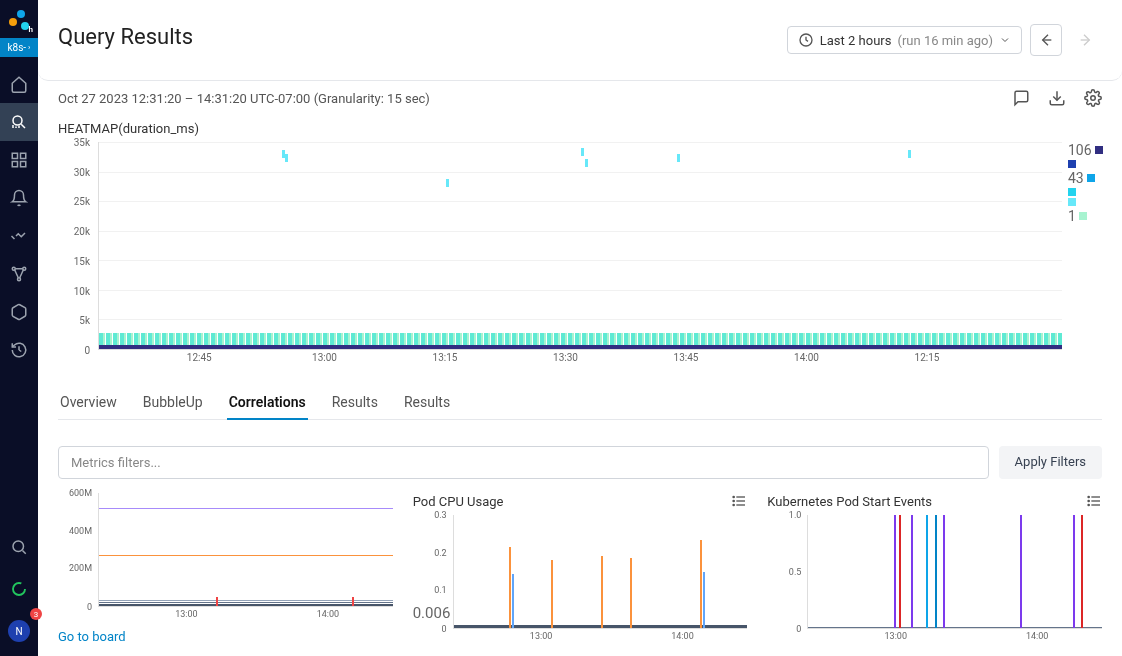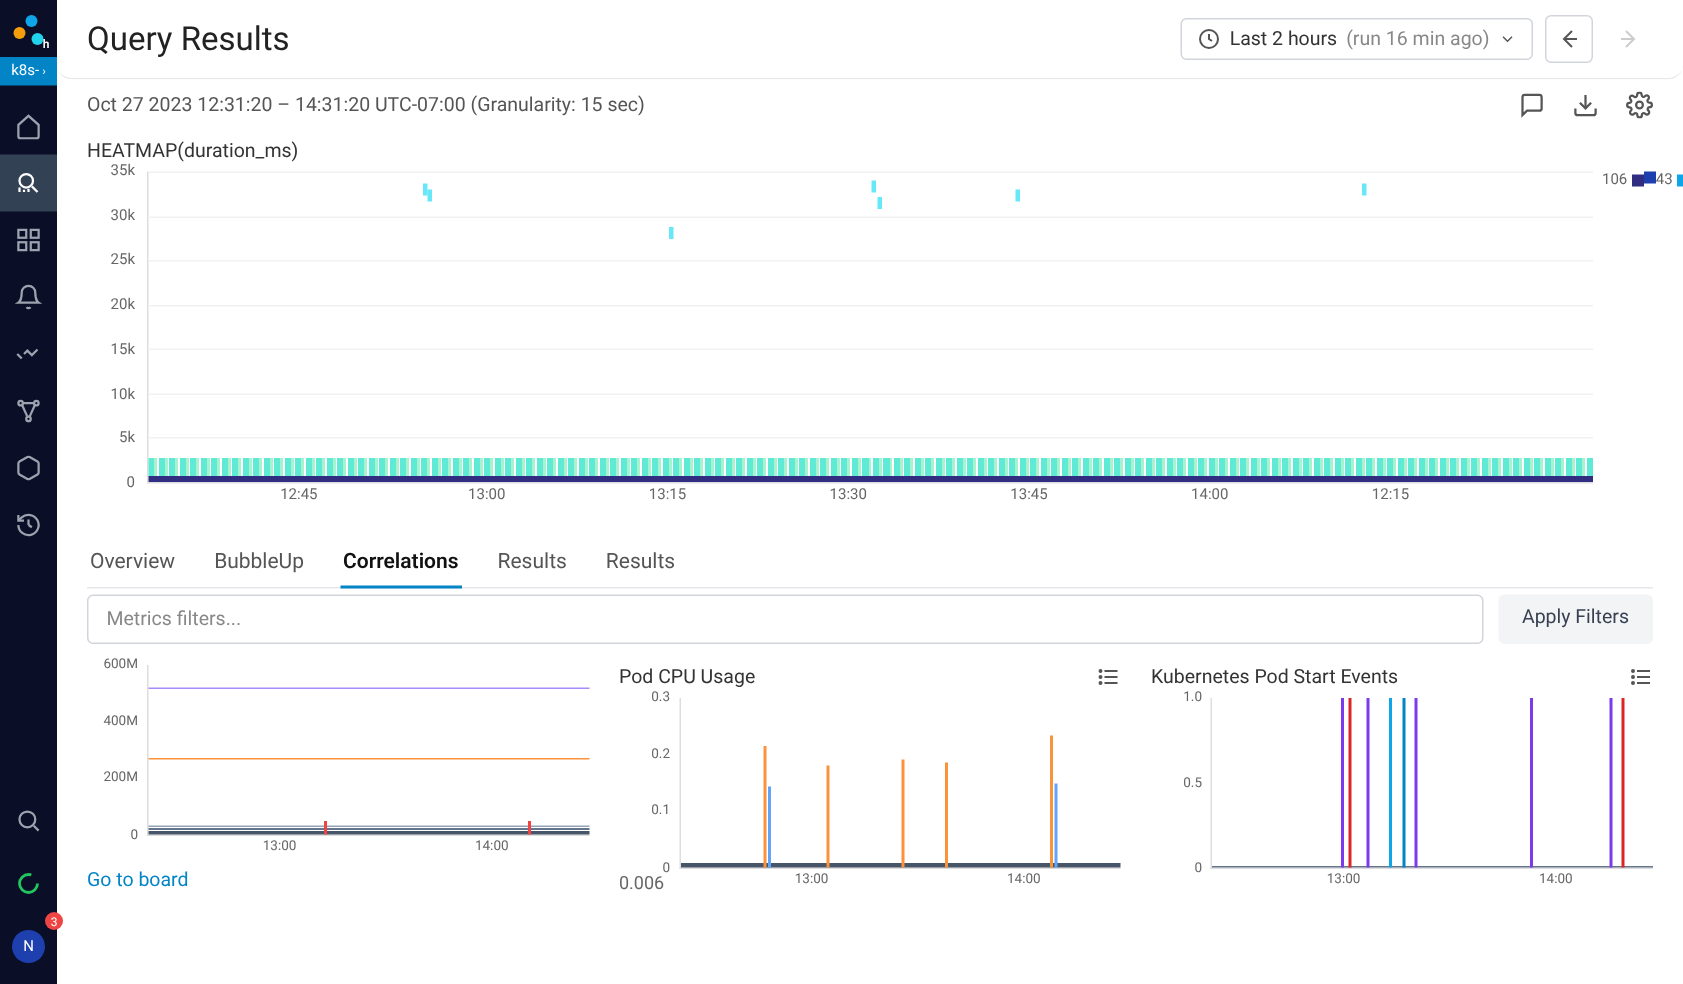--- a/index.html
+++ b/index.html
@@ -22,21 +22,21 @@
 .nav-item { width:38px; height:38px; display:flex; align-items:center; justify-content:center; color:#9ca3af; cursor:pointer; }
 .nav-item.active { background:#334155; color:#fff; }
 .sidebar-bottom { margin-top:auto; display:flex; flex-direction:column; align-items:center; padding-bottom:6px; gap:4px; }
 .notif-badge { position:relative; }
 .notif-badge .count { position:absolute; top:-4px; right:-4px; background:#ef4444; color:#fff; font-size:8px; width:12px; height:12px; border-radius:50%; display:flex; align-items:center; justify-content:center; }
 .avatar { width:22px; height:22px; border-radius:50%; background:#1e40af; color:#fff; font-size:10px; display:flex; align-items:center; justify-content:center; }
 
 
 .main { flex:1; display:flex; flex-direction:column; overflow:hidden; }
 
-.header { display:flex; align-items:center; padding:10px 20px; border-bottom:1px solid #e5e7eb;border-radius:10px; }
+.header { display:flex; padding:24px 20px; border-bottom:1px solid #e5e7eb;border-radius:10px; }
 .page-title { font-size:22px; font-weight:400; color:#222; }
 .header-right { margin-left:auto; display:flex; align-items:center; gap:8px; }
 .time-picker { display:flex; align-items:center; border:1px solid #d1d5db; border-radius:4px; padding:5px 10px; font-size:13px; cursor:pointer; gap:6px; }
 .time-picker .muted { color:#888; }
 .icon-btn { width:32px; height:32px; border:1px solid #d1d5db; border-radius:4px; display:flex; align-items:center; justify-content:center; cursor:pointer; color:#555; }
 .icon-btn.bare { border:none; }
 .icon-btn.disabled { color:#ccc; border-color:#eee; }
 
 .subheader { display:flex; align-items:center; padding:8px 20px; }
 .timestamp { font-size:13px; color:#555; }
@@ -53,26 +53,26 @@
 .y-axis { position:absolute; left:0; top:0; bottom:18px; width:36px; }
 .y-tick { position:absolute; right:4px; font-size:10px; color:#666; transform:translateY(-50%); }
 .plot-area { position:absolute; left:40px; right:0; top:0; bottom:18px; border-left:1px solid #ddd; border-bottom:1px solid #ddd; }
 .grid-line { position:absolute; left:0; right:0; border-top:1px solid #f1f1f1; }
 .x-axis { position:absolute; left:40px; right:0; bottom:0; height:18px; }
 .x-tick { position:absolute; font-size:10px; color:#666; transform:translateX(-50%); top:2px; }
 .heatmap-band { position:absolute; left:0; right:0; height:12px; }
 .heatmap-band.dense { background: repeating-linear-gradient(90deg, #5eead4 0 4px, #a7f3d0 4px 6px, transparent 6px 7px); }
 .heatmap-band.dark { background: #312e81; height:4px; }
 .spot { position:absolute; width:3px; height:8px; background:#67e8f9; }
-.legend { width:40px; padding-left:6px; font-size:10px; color:#666; display:flex; flex-direction:row; align-items:flex-start; }
+.legend { width:40px; padding-left:6px; font-size:14px; color:#666; display:flex; flex-direction:column; align-items:flex-start; }
 .legend-row { display:flex; align-items:center; gap:3px; margin-bottom:2px; }
 .legend-swatch { width:8px; height:8px; }
 
 
-.tabs { display:flex; gap:22px; margin:18px 0 4px; border-bottom:1px solid #e5e7eb; }
+.tabs { display:flex; gap:22px; margin:18px 0 26px; border-bottom:1px solid #e5e7eb; }
 .tab { padding:8px 2px; font-size:14px; color:#555; cursor:pointer; border-bottom:2px solid transparent; margin-bottom:-1px; }
 .tab.active { color:#111; font-weight:600; border-bottom-color:#0284c7; }
 
 
 .filters { display:flex; gap:10px; margin-bottom:14px; }
 .select { flex:0 0 320px; border:1px solid #d1d5db; border-radius:4px; padding:8px 12px; display:flex; align-items:center; justify-content:space-between; cursor:pointer; }
 .filter-input { flex:1; border:1px solid #d1d5db; border-radius:4px; padding:8px 12px; color:#888; cursor:text; }
 .apply-btn { background:#f3f4f6; border-radius:4px; padding:8px 16px; font-size:13px; color:#374151; cursor:pointer; }
 
 
@@ -366,21 +366,21 @@
                 </svg>
             </div>
           </div>
           <div class="mini-plot">
             <div class="mini-yaxis">
               <div class="mini-ytick" style="top:0%">0.3</div>
               <div class="mini-ytick" style="top:33%">0.2</div>
               <div class="mini-ytick" style="top:66%">0.1</div>
               <div class="mini-ytick" style="top:100%">0</div>
             </div>
-            <div style="position:absolute; left:0; bottom:0; font-size:12px; color:#666">0.006</div>
+            <div style="position:absolute; left:0; bottom:23px; font-size:15px; color:#666">0.006</div>
             <div class="mini-area">
               <div class="series-band" style="height:3px; background:#475569"></div>
               <div class="spike" style="left:19%; height:72%; background:#fb923c"></div>
               <div class="spike" style="left:20%; height:48%; background:#60a5fa"></div>
               <div class="spike" style="left:33%; height:60%; background:#fb923c"></div>
               <div class="spike" style="left:50%; height:64%; background:#fb923c"></div>
               <div class="spike" style="left:60%; height:62%; background:#fb923c"></div>
               <div class="spike" style="left:84%; height:78%; background:#fb923c"></div>
               <div class="spike" style="left:85%; height:50%; background:#60a5fa"></div>
             </div>

